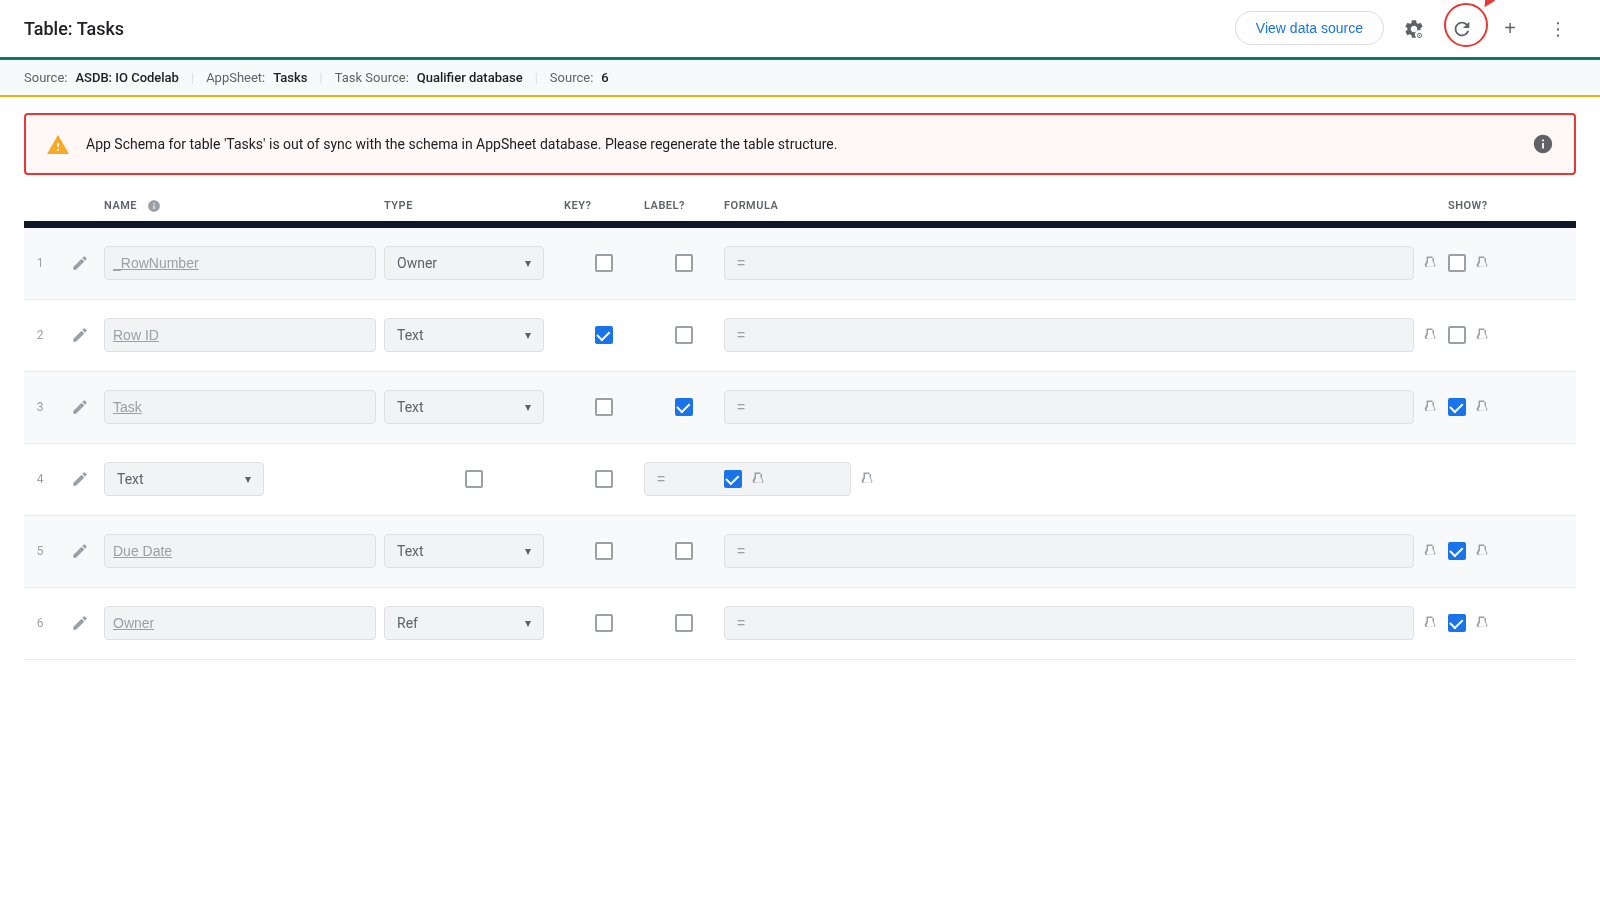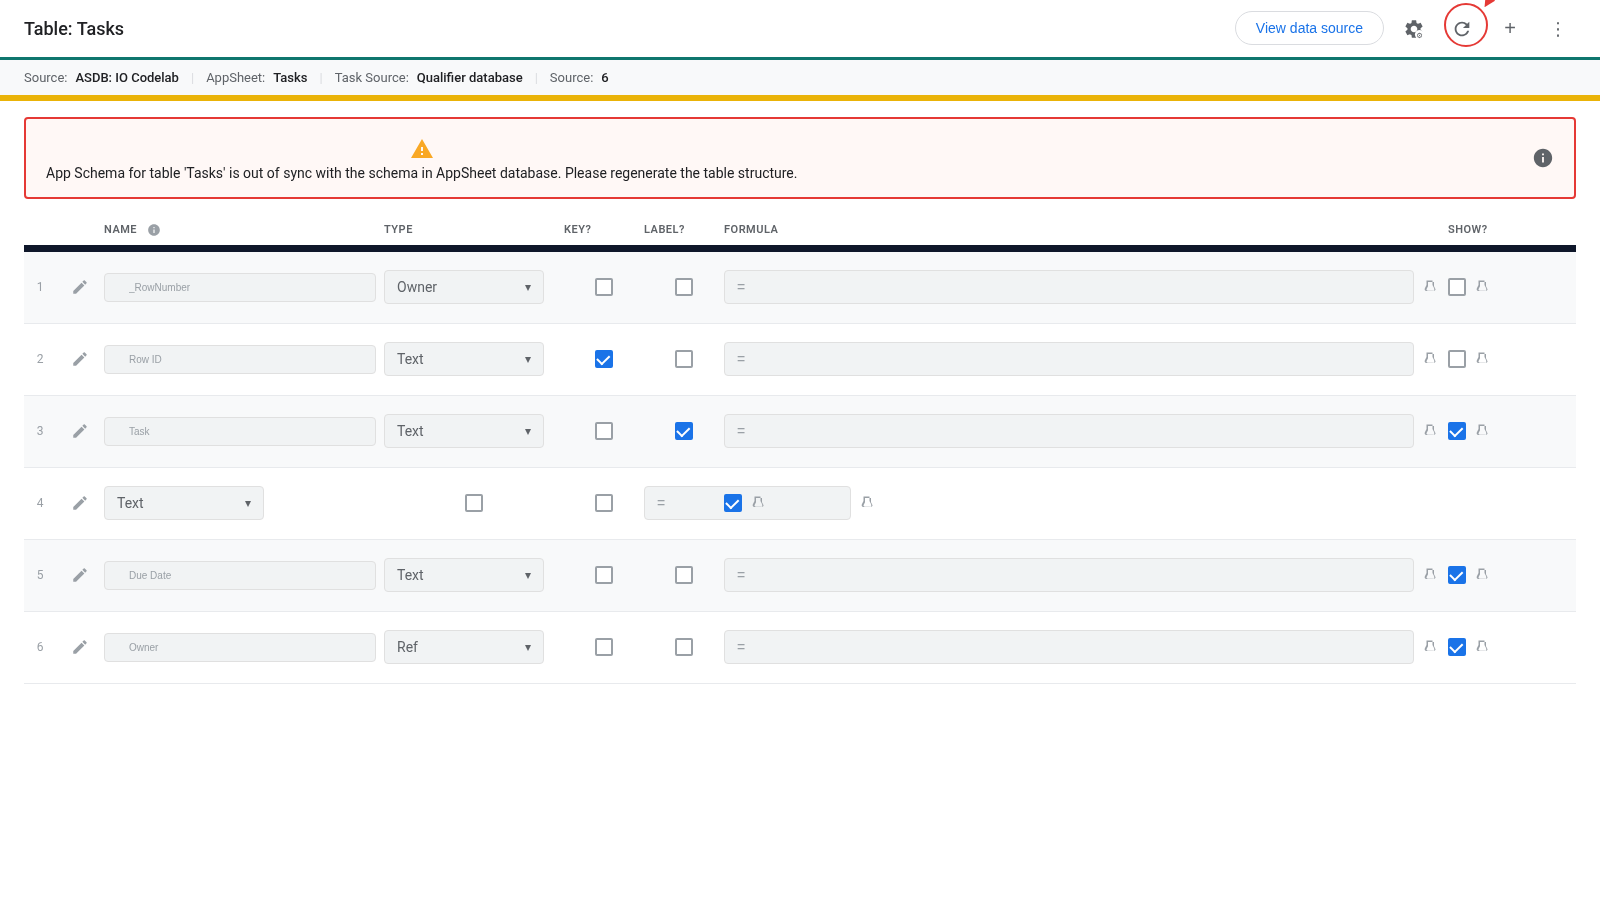--- a/index.html
+++ b/index.html
@@ -31,34 +31,34 @@
       border: 2.5px solid #e53935; pointer-events: none;
     }
     .red-arrow {
       position: absolute; top: -22px; right: -18px;
       width: 24px; height: 24px; pointer-events: none;
     }
 
     
     .source-bar {
       display: flex; align-items: flex-end; gap: 8px;
-      padding: 10px 24px; background: #f8f9fa; border-bottom: 6px solid #eab308;
+      padding: 10px 24px; background: #f8f9fa; border-bottom: 2px solid #eab308;
       font-size: 13px; color: #5f6368;
     }
     .source-bar .label { color: #5f6368; }
     .source-bar .value { color: #202124; font-weight: 500; }
     .source-bar .sep { color: #dadce0; margin: 0 4px; }
 
     
     .warning-banner {
       margin: 16px 24px; border: 2px solid #e53935; border-radius: 4px;
       background: #fff8f6; padding: 16px 20px;
       display: flex; align-items: center; justify-content: space-between;
     }
-    .warning-content { display: flex; align-items: center; gap: 4px; flex-direction: column; }
+    .warning-content { display: flex; align-items: center; gap: 16px; }
     .warning-icon { font-size: 20px; color: #f9a825; flex-shrink: 0; }
     .warning-text { font-size: 14px; color: #202124; }
     .info-icon { color: #5f6368; font-size: 18px; cursor: pointer; }
 
     
     .table-area { padding: 0 24px; }
 
     
     .col-headers {
       display: grid;
@@ -79,22 +79,22 @@
       align-items: center; min-height: 72px;
     }
     .table-row:nth-child(odd) { background: #f8f9fa; }
     .table-row:nth-child(even) { background: #fff; }
 
     .row-num { font-size: 12px; color: #9aa0a6; text-align: center; }
     .edit-icon { color: #9aa0a6; cursor: pointer; display: flex; justify-content: center; }
 
     .name-input {
       background: #f1f3f4; border: 1px solid #e0e0e0; border-radius: 4px;
-      padding: 8px 24px; font-size: 10px; color: #9aa0a6;
-      width: 100%; outline: none; cursor: default;
+      padding: 8px 8px; font-size: 14px; color: #9aa0a6;
+      width: 100%; outline: none; cursor: default; text-decoration: underline;
     }
 
     .type-select {
       background: #f1f3f4; border: 1px solid #e0e0e0; border-radius: 4px;
       padding: 8px 12px; font-size: 14px; color: #5f6368;
       width: 160px; display: flex; align-items: center; justify-content: space-between;
       cursor: pointer; position: relative;
     }
     .type-select-text { flex: 1; }
     .dropdown-arrow { color: #5f6368; font-size: 12px; }

